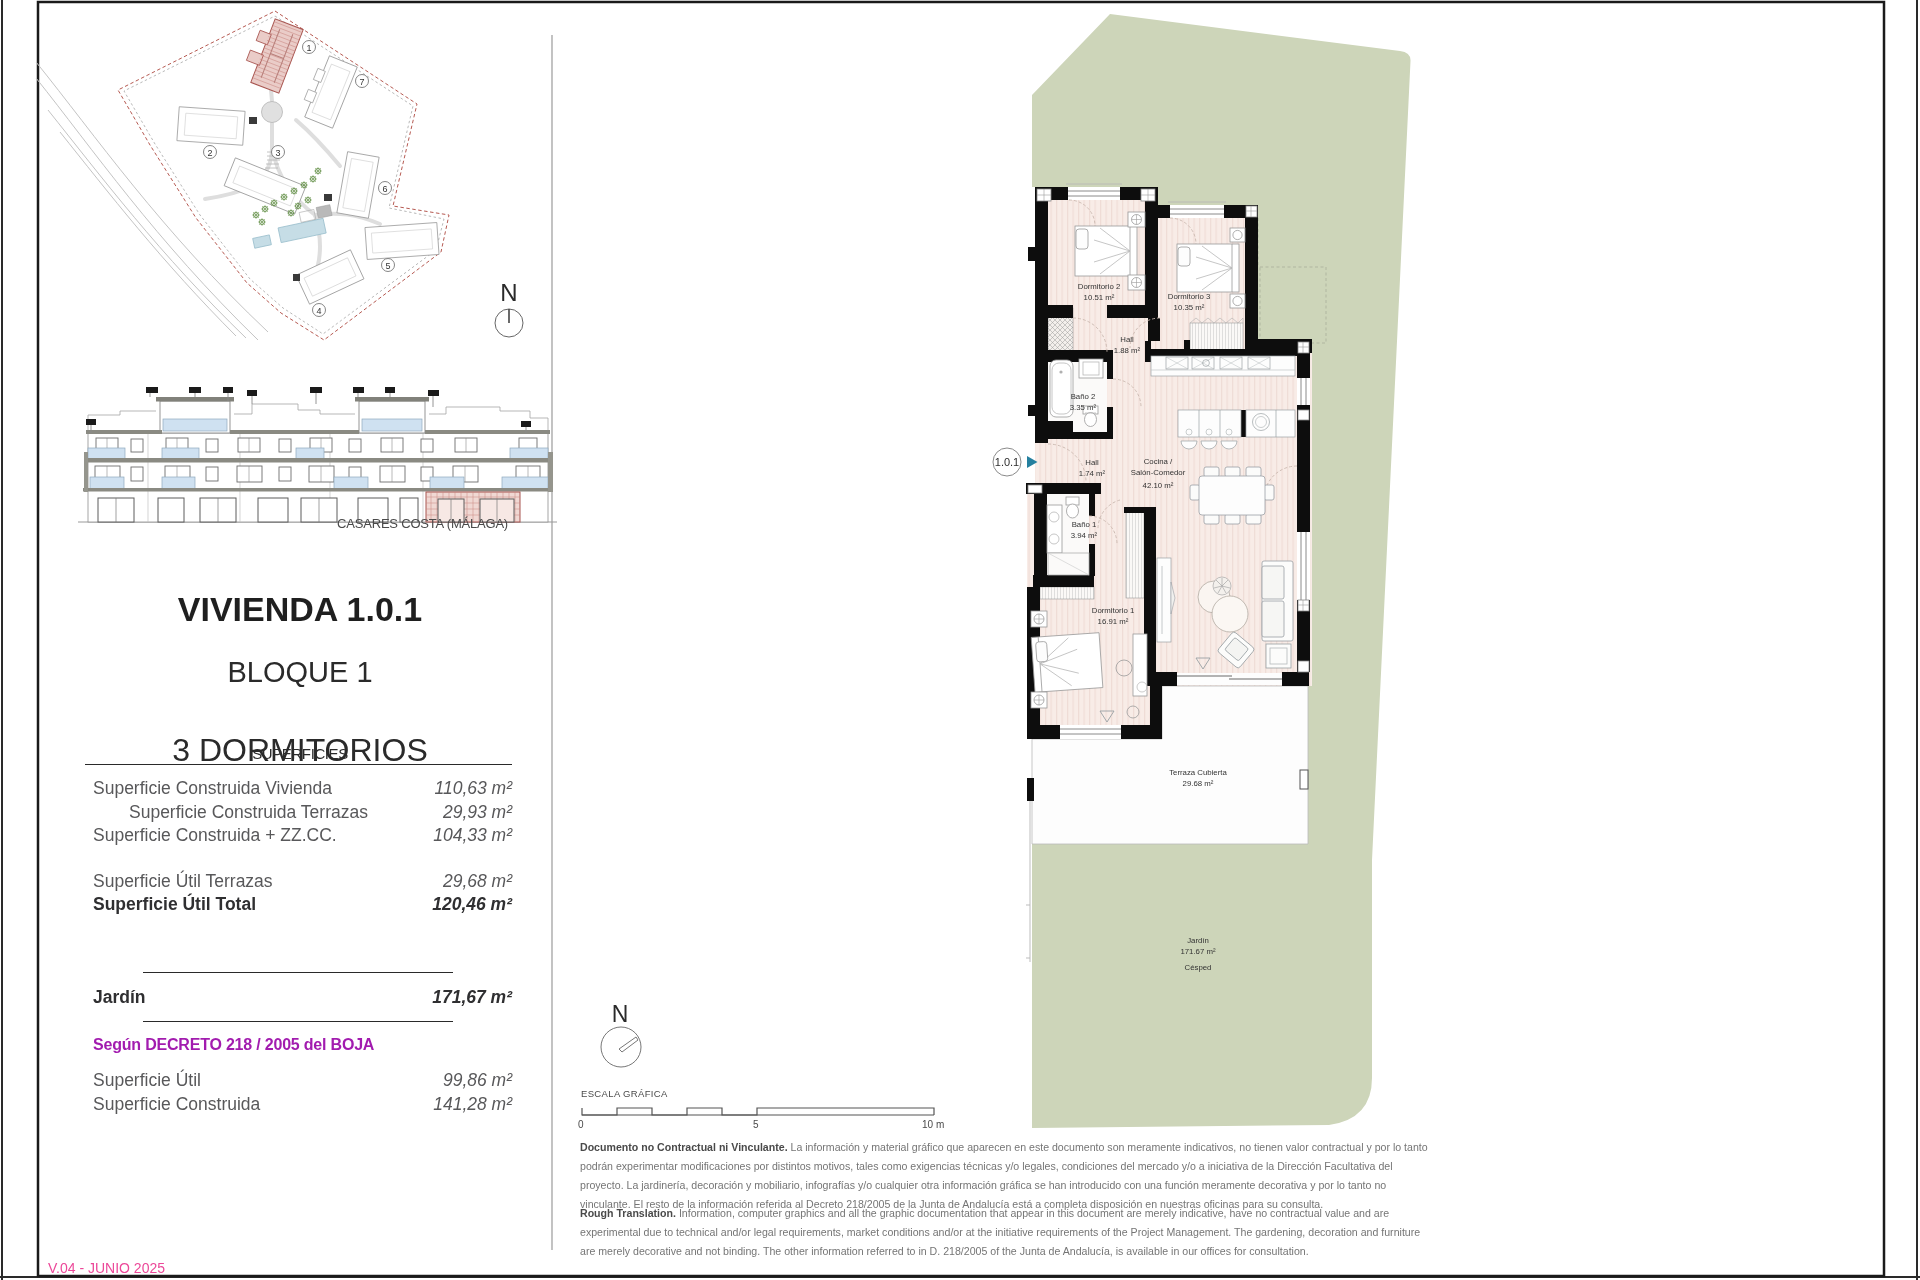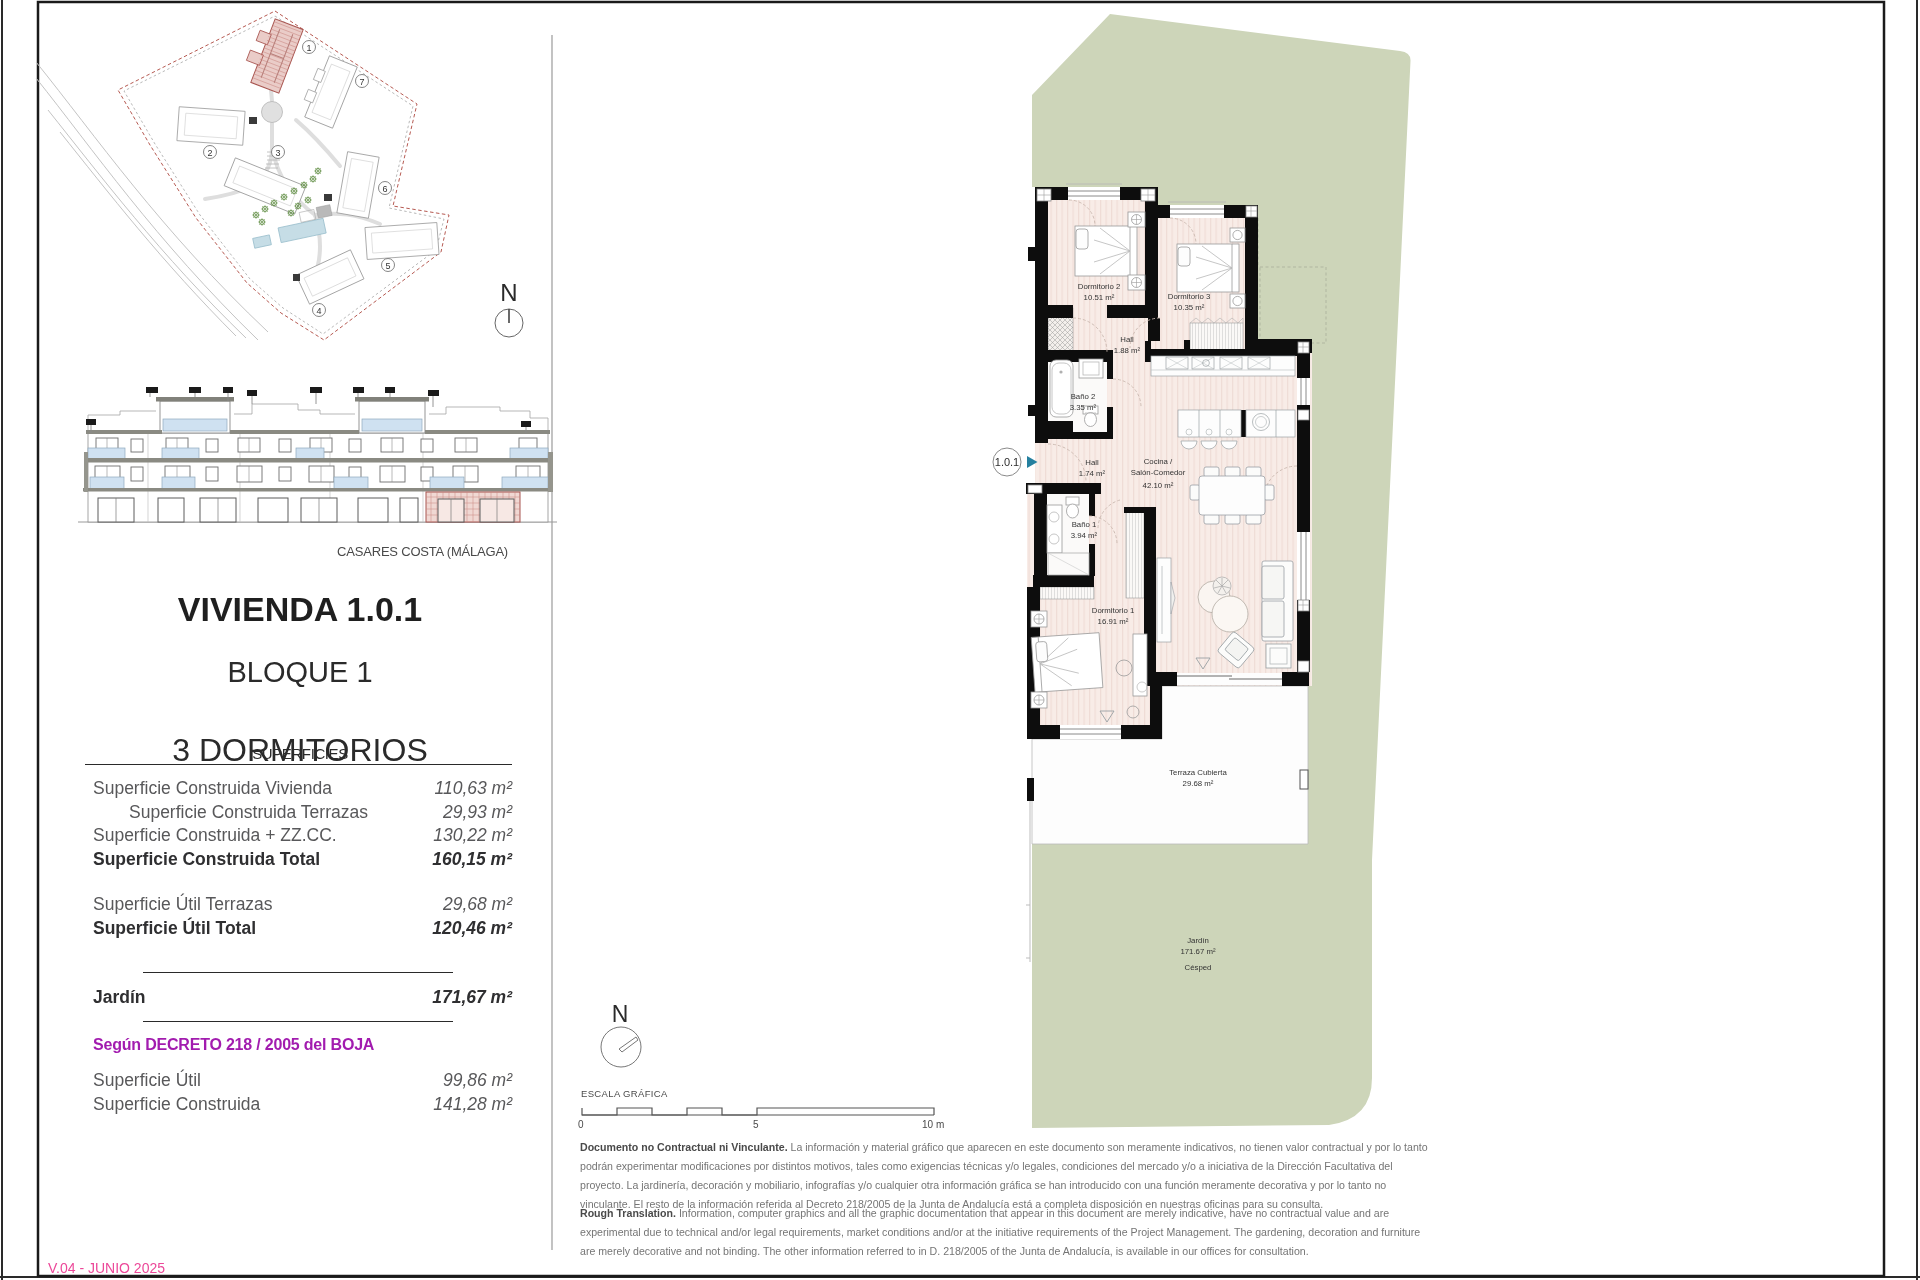--- a/index.html
+++ b/index.html
@@ -696,40 +696,39 @@
       <line x1="582" y1="1115" x2="934" y2="1115"></line>
     </g>
     <g font-size="10" fill="#4a4a4a">
       <text x="578" y="1128">0</text>
       <text x="753" y="1128">5</text>
       <text x="922" y="1128">10 m</text>
     </g>
   </g>
 </svg>
 
-<div class="abs rgt" style="left:258px;top:544px;width:250px;font-size:13px;color:#4a4a4a;letter-spacing:-0.2px;">CASARES COSTA (MÁLAGA)</div>
+<div class="abs rgt" style="left:258px;top:516px;width:250px;font-size:13px;color:#4a4a4a;letter-spacing:-0.2px;">CASARES COSTA (MÁLAGA)</div>
 
 <div class="abs ctr" style="left:100px;top:590px;width:400px;font-size:34px;font-weight:bold;color:#1f1f1f;">VIVIENDA 1.0.1</div>
 
 <div class="abs ctr" style="left:100px;top:656px;width:400px;font-size:29px;color:#2a2a2a;">BLOQUE 1</div>
 
 <div class="abs ctr" style="left:100px;top:691px;width:400px;font-size:32px;color:#2a2a2a;margin-top:41px;">3 DORMITORIOS</div>
 
 <div class="abs ctr" style="left:100px;top:745px;width:400px;font-size:15px;color:#2a2a2a;letter-spacing:-0.4px;">SUPERFICIES</div>
 
 <div class="abs" style="left:85px;top:764px;width:427px;border-top:1.5px solid #2a2a2a;"></div>
 <div class="abs" style="left:93px;top:778px;width:419px;font-size:17.5px;color:#58585a;">
 
   <div style="position:relative;height:23.5px;">Superficie Construida Vivienda<span style="position:absolute;right:0;font-style:italic;">110,63 m²</span></div>
 
   <div style="position:relative;height:23.5px;margin-left:36px;">Superficie Construida Terrazas<span style="position:absolute;right:0;font-style:italic;">29,93 m²</span></div>
 
-  <div style="position:relative;height:23.5px;">Superficie Construida + ZZ.CC.<span style="position:absolute;right:0;font-style:italic;">130,22 m²</span></div>
-
-  <div style="position:relative;height:23.5px;font-weight:bold;color:#2f2f31;">Superficie Construida Total<span style="position:absolute;right:0;font-style:italic;">160,15 m²</span></div>
+  <div style="position:relative;height:23.5px;">Superficie Construida + ZZ.CC.<span style="position:absolute;right:0;font-style:italic;">104,33 m²</span></div>
+
   <div style="height:22px;"></div>
 
 
   <div style="position:relative;height:23.5px;">Superficie Útil Terrazas<span style="position:absolute;right:0;font-style:italic;">29,68 m²</span></div>
 
   <div style="position:relative;height:23.5px;font-weight:bold;color:#2f2f31;">Superficie Útil Total<span style="position:absolute;right:0;font-style:italic;">120,46 m²</span></div>
 </div>
 
 <div class="abs" style="left:143px;top:972px;width:310px;border-top:1.2px solid #2a2a2a;"></div>
 

